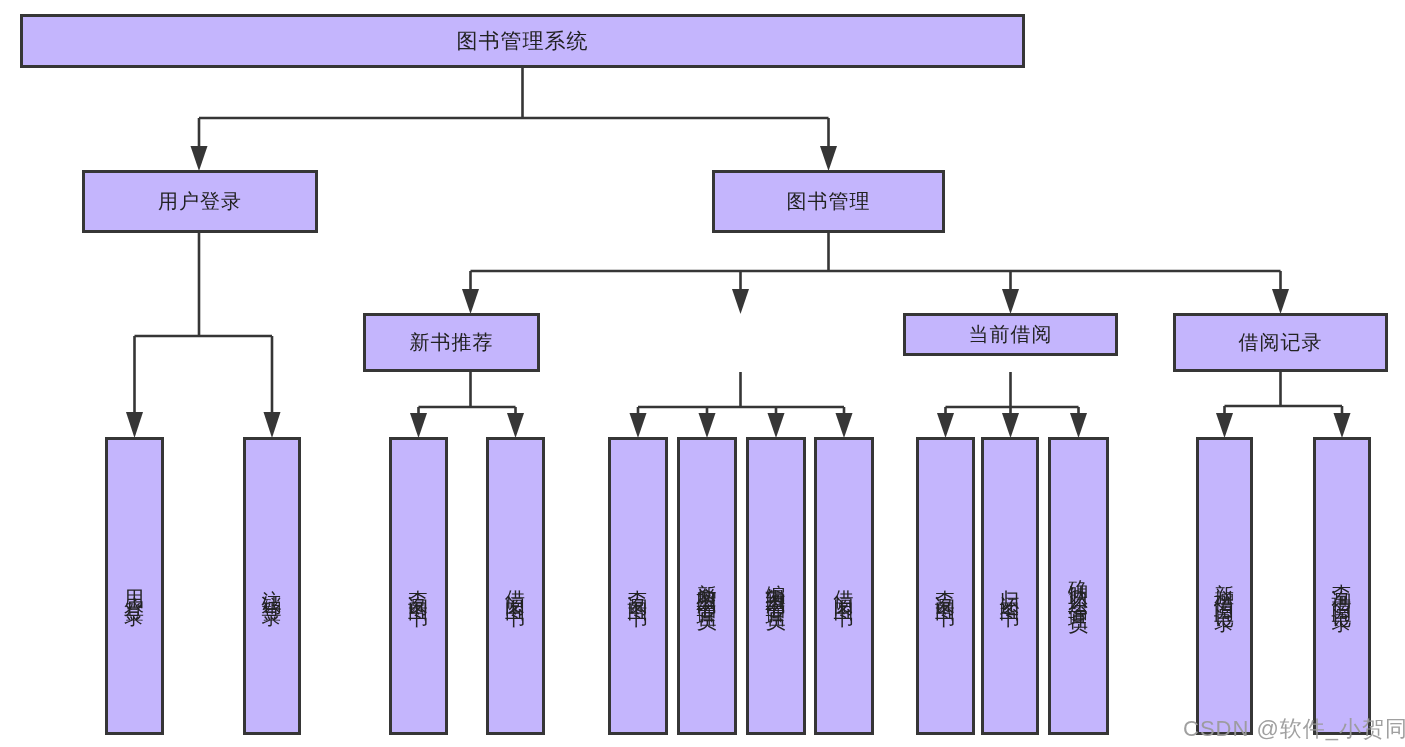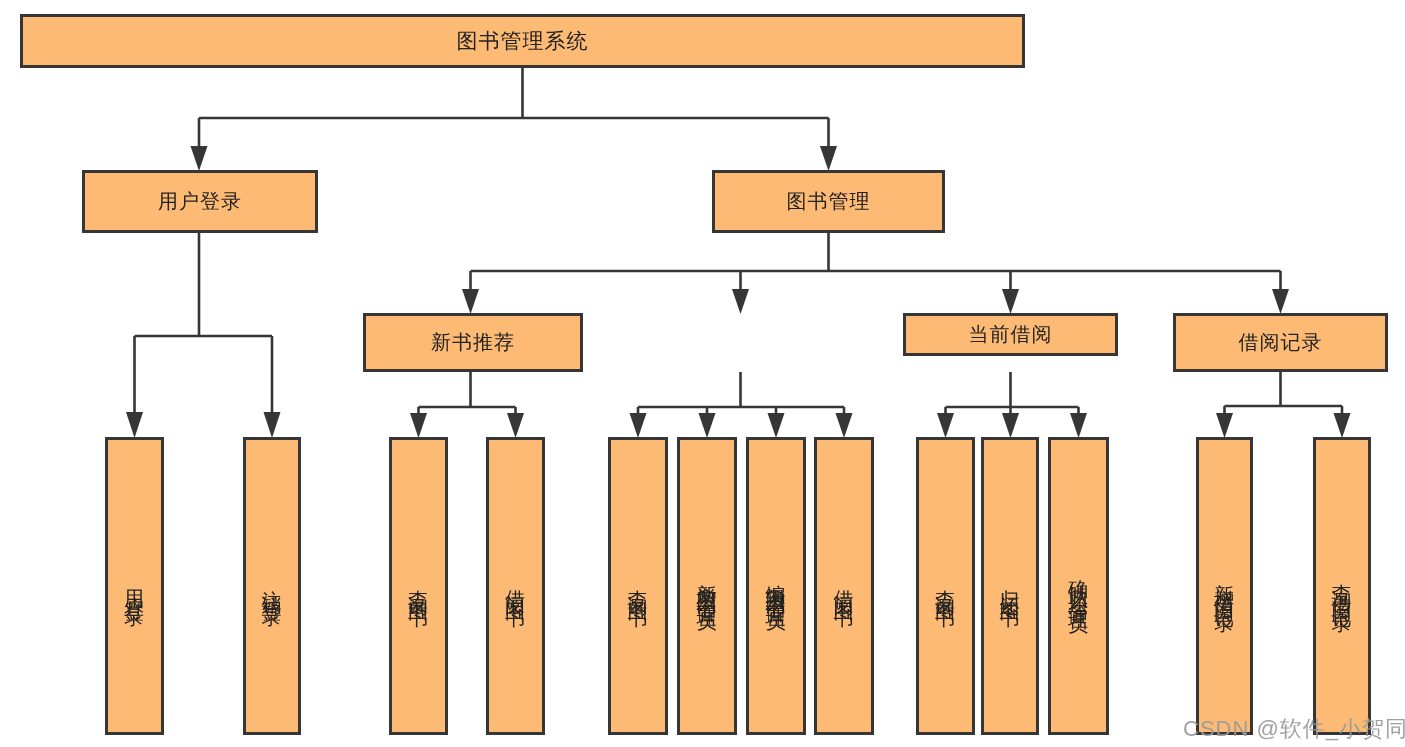--- a/index.html
+++ b/index.html
@@ -2,34 +2,34 @@
 <html><head>
 <meta charset="utf-8">
 <style>
   html,body{margin:0;padding:0;background:#fff;}
   #stage{
     position:relative;width:1405px;height:747px;background:#ffffff;overflow:hidden;
     font-family:"Liberation Sans","DejaVu Sans",sans-serif;color:#222;
   }
   #wires{position:absolute;left:0;top:0;width:1405px;height:747px;z-index:1;}
   .node{
-    position:absolute;box-sizing:border-box;border:3px solid #363636;background:#fdba74;
+    position:absolute;box-sizing:border-box;border:3px solid #363636;background:#c4b5fd;
     display:flex;align-items:center;justify-content:center;z-index:2;
     font-size:20px;letter-spacing:1px;white-space:nowrap;
   }
   .leaf{
     top:437px;height:298px;
     writing-mode:vertical-rl;letter-spacing:6px;font-size:20px;line-height:1;
     text-align:center;
   }
   
   .n-root {left:20px;  top:14px;  width:1005px;height:54px;font-size:21px;}
   .n-l2-0 {left:82px;  top:170px; width:236px; height:63px;}
   .n-l2-1 {left:712px; top:170px; width:233px; height:63px;}
-  .n-l3-0 {left:363px; top:313px; width:220px; height:59px;}
+  .n-l3-0 {left:363px; top:313px; width:177px; height:59px;}
   .n-l3-1 {left:633px; top:313px; width:215px; height:59px;}
   .n-l3-2 {left:903px; top:313px; width:215px; height:43px;}
   .n-l3-3 {left:1173px;top:313px; width:215px; height:59px;}
   
   .lf-a0{left:105px;width:59px;}  .lf-a1{left:243px;width:58px;}
   .lf-b0{left:389px;width:59px;}  .lf-b1{left:486px;width:59px;}
   .lf-c0{left:608px;width:60px;}  .lf-c1{left:677px;width:60px;letter-spacing:4px;}
   .lf-c2{left:746px;width:60px;letter-spacing:4px;}  .lf-c3{left:814px;width:60px;}
   .lf-d0{left:916px;width:59px;}  .lf-d1{left:981px;width:58px;}
   .lf-d2{left:1048px;width:61px;letter-spacing:5px;}

